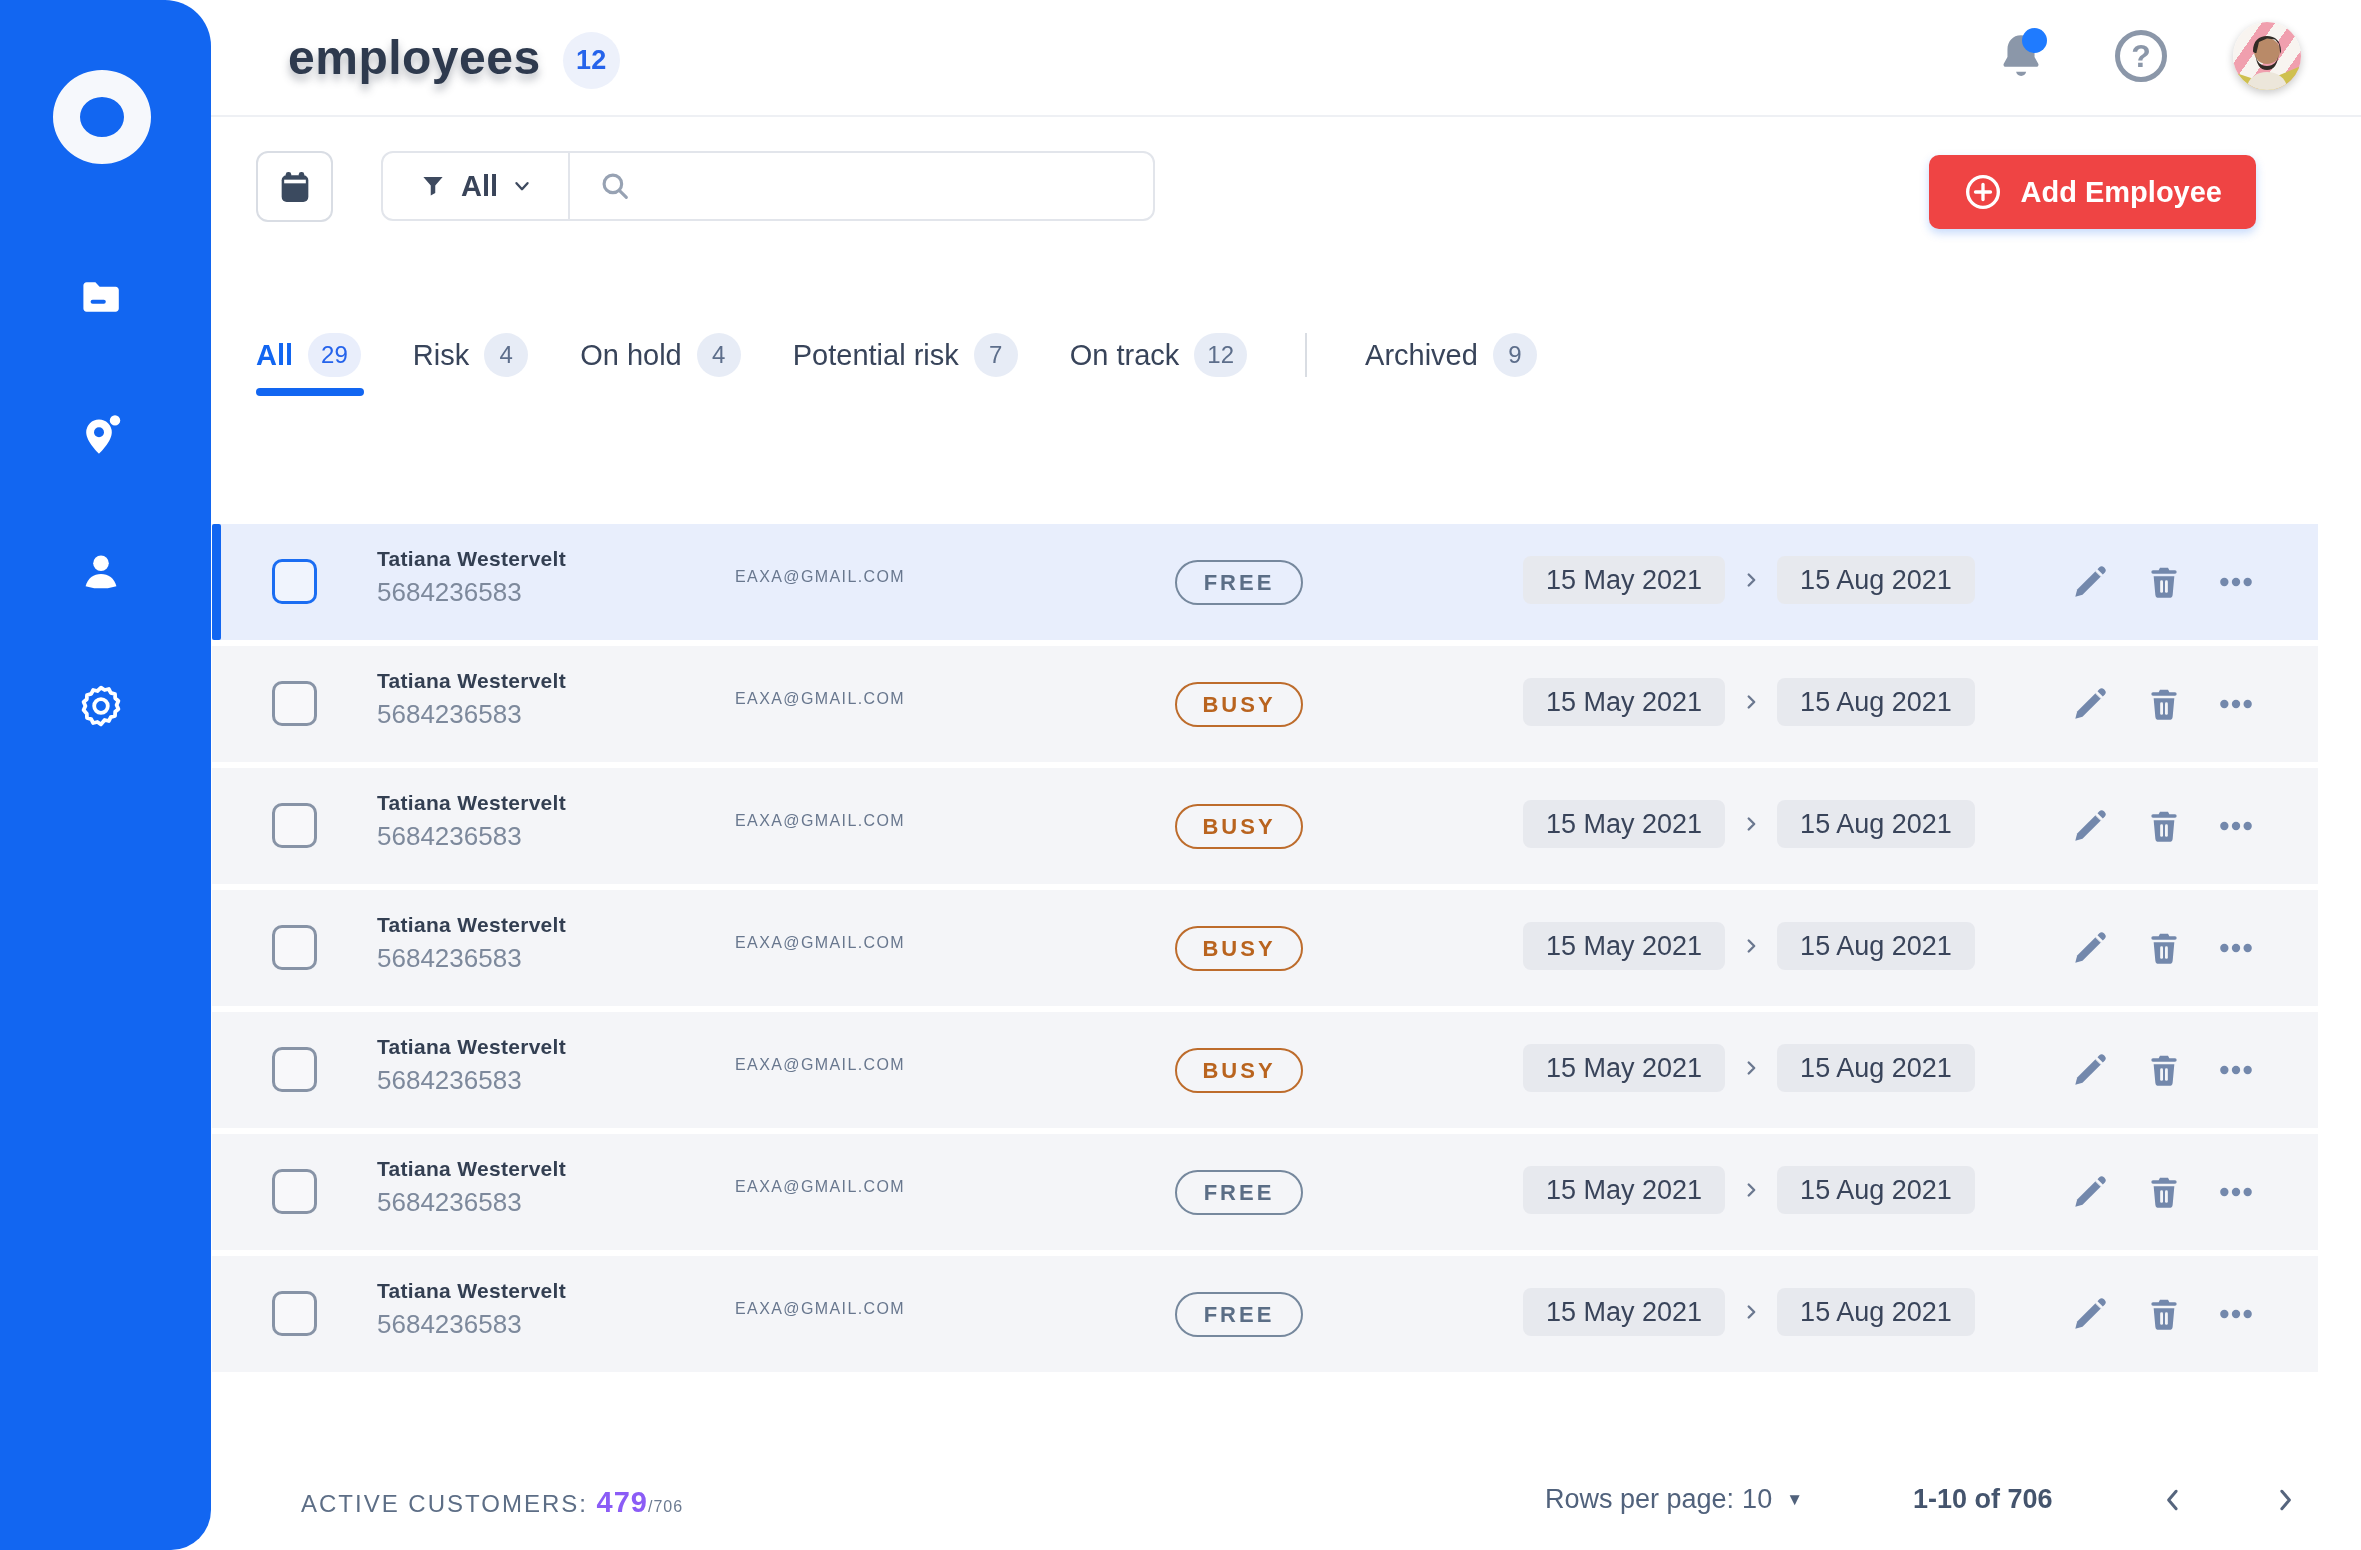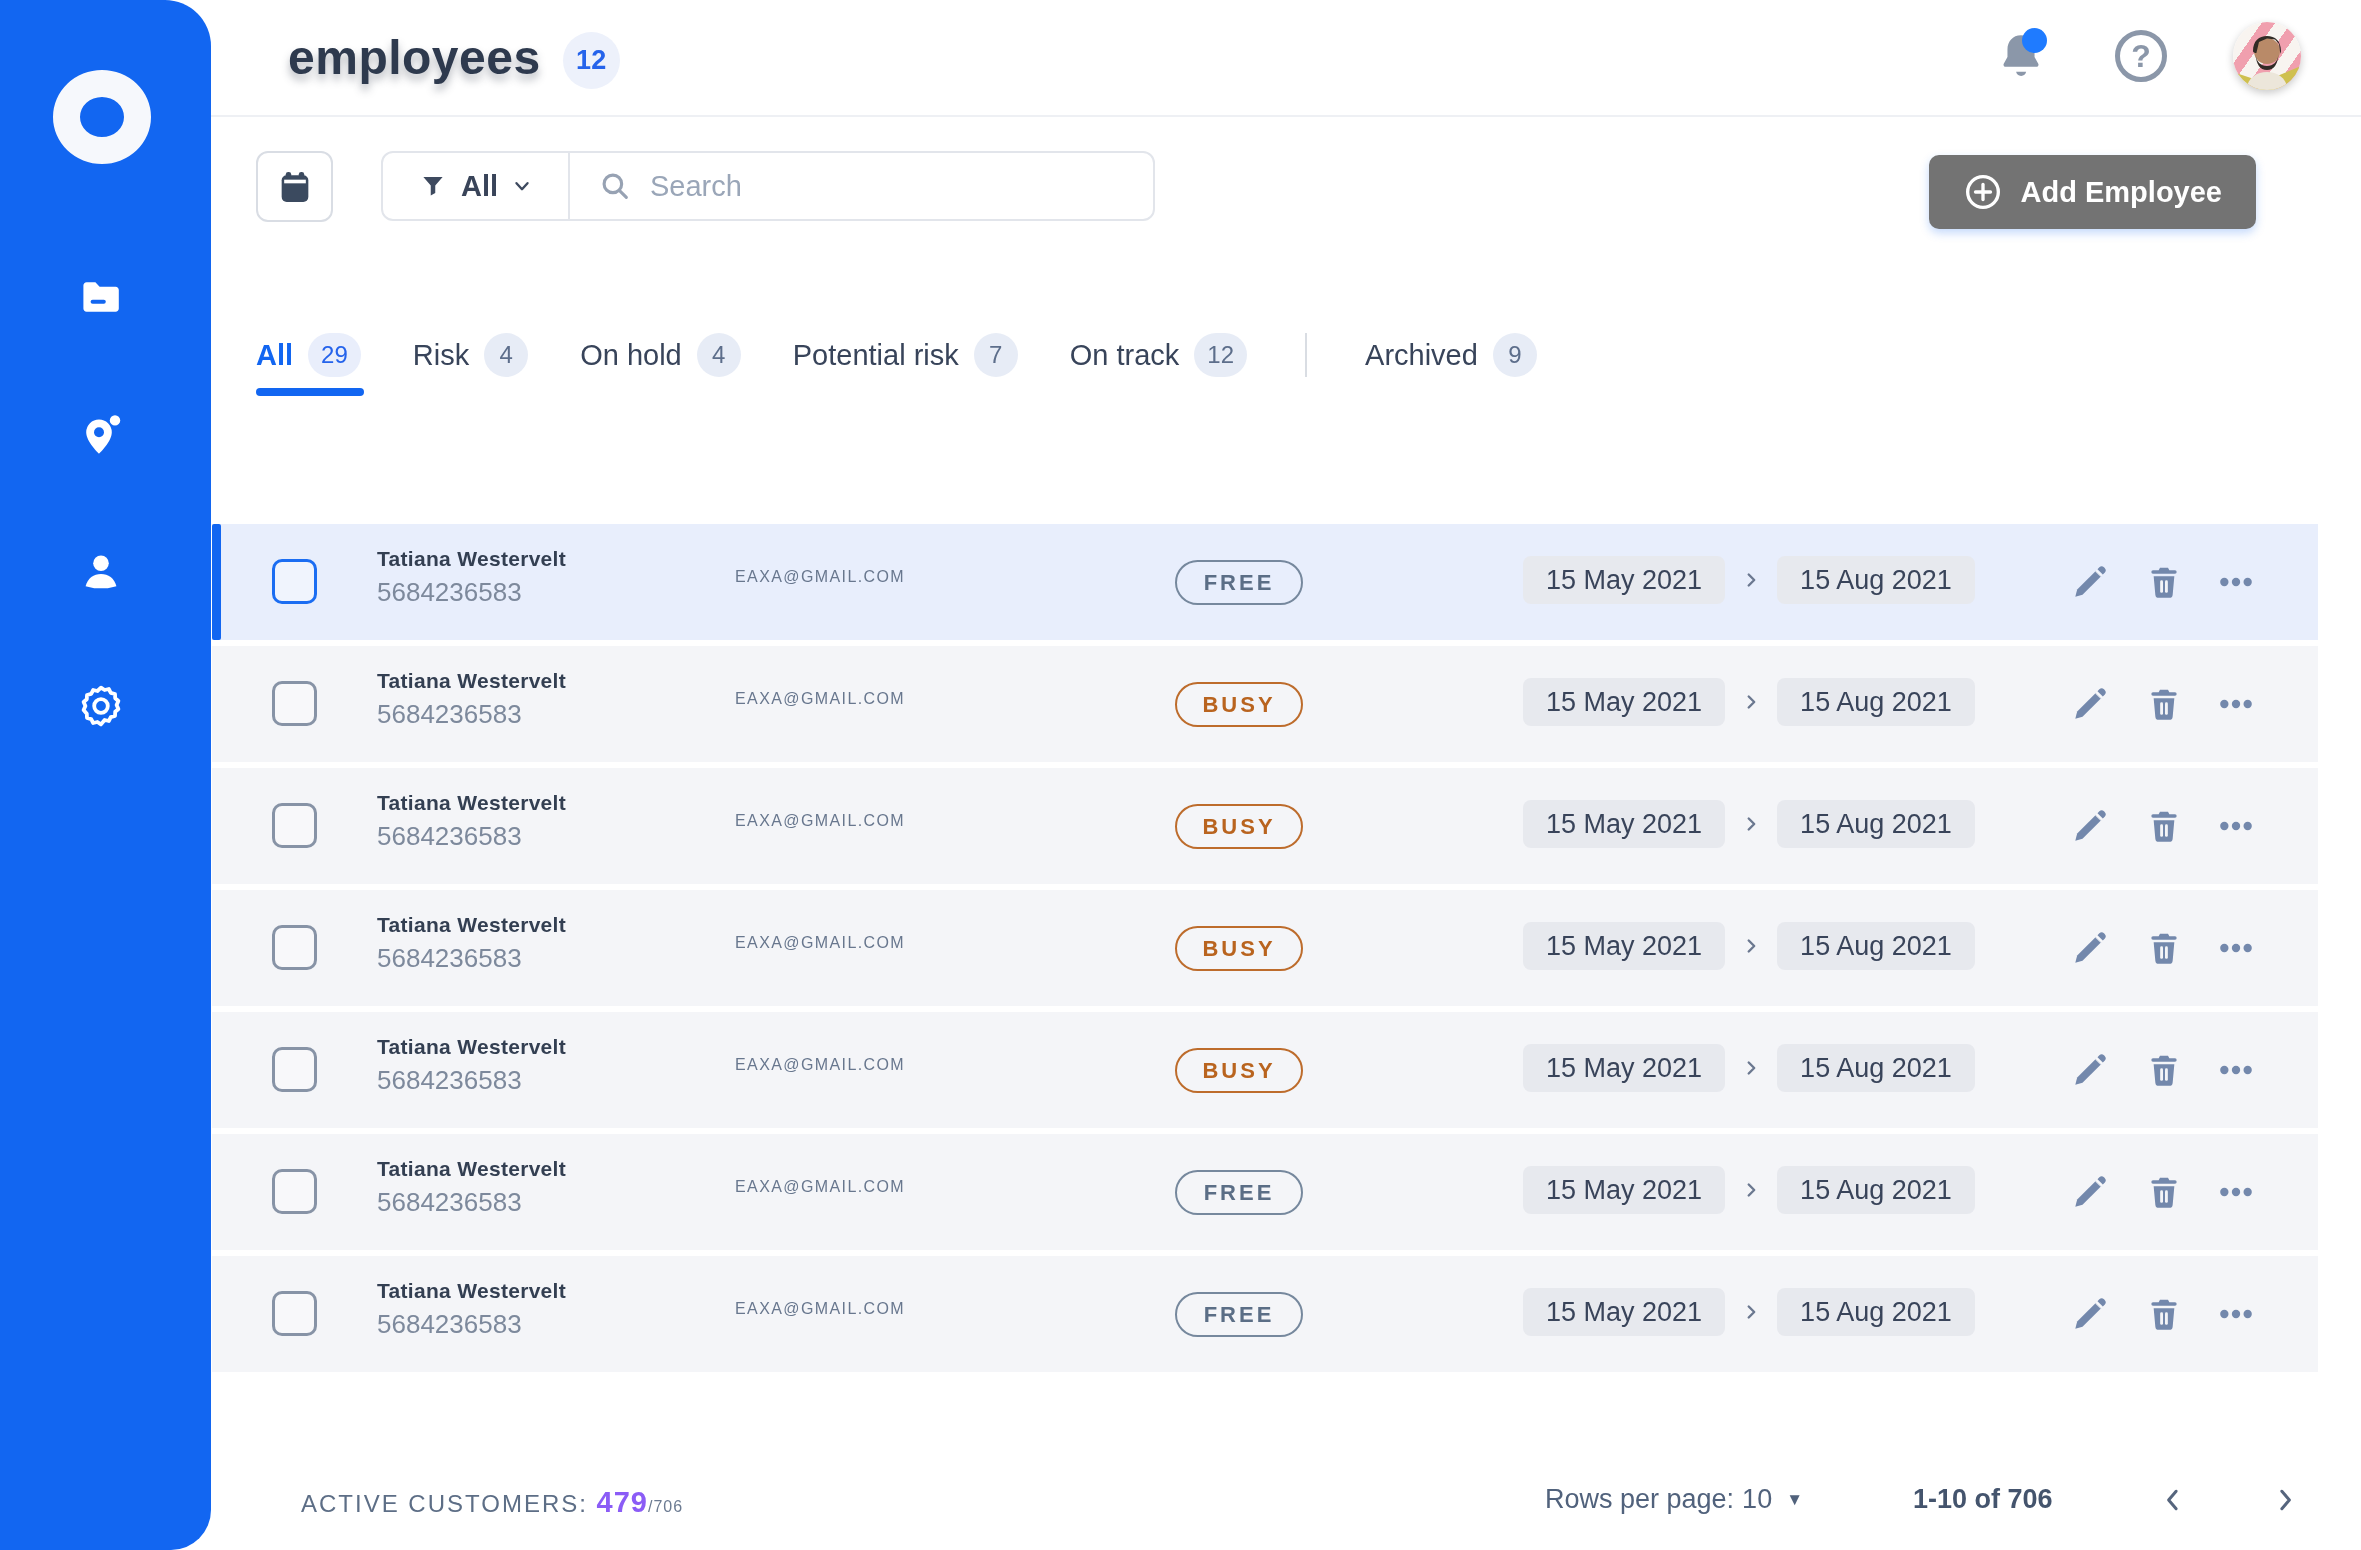--- a/index.html
+++ b/index.html
@@ -49,21 +49,21 @@
     align-items:center; justify-content:center; gap:13px; cursor:pointer; }
   .filter-seg svg.funnel { width:30px; height:30px; }
   .filter-seg svg.chev { width:22px; height:22px; }
   .filter-label { font-size:29px; font-weight:600; color:#394459; }
   .search-seg { flex:1; display:flex; align-items:center; gap:18px; padding:0 28px; }
   .search-seg svg { width:34px; height:34px; flex:none; }
   .search-input { border:none; outline:none; flex:1; font-size:29px; color:#3c4964;
     font-family:inherit; background:transparent; }
   .search-input::placeholder { color:#9aa6b8; }
   .add-btn { position:absolute; right:105px; top:4px; height:74px; padding:0 34px;
-    background:#737373; border:none; border-radius:10px; color:#fff; font-size:29px;
+    background:#ef4444; border:none; border-radius:10px; color:#fff; font-size:29px;
     font-weight:bold; font-family:inherit; display:flex; align-items:center; gap:18px;
     cursor:pointer; box-shadow:0 4px 10px rgba(18,102,241,.25); }
   .add-btn svg { width:40px; height:40px; }
   
   .tabs { position:absolute; left:45px; top:333px; height:63px; display:flex;
     align-items:flex-start; gap:52px; }
   .tab { position:relative; display:flex; align-items:center; gap:15px; height:50px;
     cursor:pointer; padding-bottom:6px; }
   .tab-label { font-size:29px; font-weight:500; color:#38445a; }
   .tab-count { min-width:44px; height:44px; padding:0 13px; border-radius:22px;
@@ -208,21 +208,20 @@
         <span class="filter-label">All</span>
         <svg class="chev" viewBox="0 0 24 24" fill="none" stroke="#3e4a5f" stroke-width="2.6" stroke-linecap="round" stroke-linejoin="round">
             <polyline points="6,9 12,15.5 18,9"></polyline>
           </svg>
       </div>
       <div class="search-seg">
         <svg viewBox="0 0 24 24" fill="none" stroke="#97a2b3" stroke-width="2.2" stroke-linecap="round">
             <circle cx="10.5" cy="10.5" r="6.2"></circle>
             <line x1="15.2" y1="15.2" x2="20" y2="20"></line>
           </svg>
-        <input class="search-input" type="text" placeholder="Search" style="">
       </div>
     </div>
     <button class="add-btn">
       <svg viewBox="0 0 24 24" fill="none" stroke="#ffffff" stroke-width="2" stroke-linecap="round">
           <circle cx="12" cy="12" r="9.2"></circle>
           <line x1="12" y1="7.5" x2="12" y2="16.5"></line>
           <line x1="7.5" y1="12" x2="16.5" y2="12"></line>
         </svg>
       <span>Add Employee</span>
     </button>

